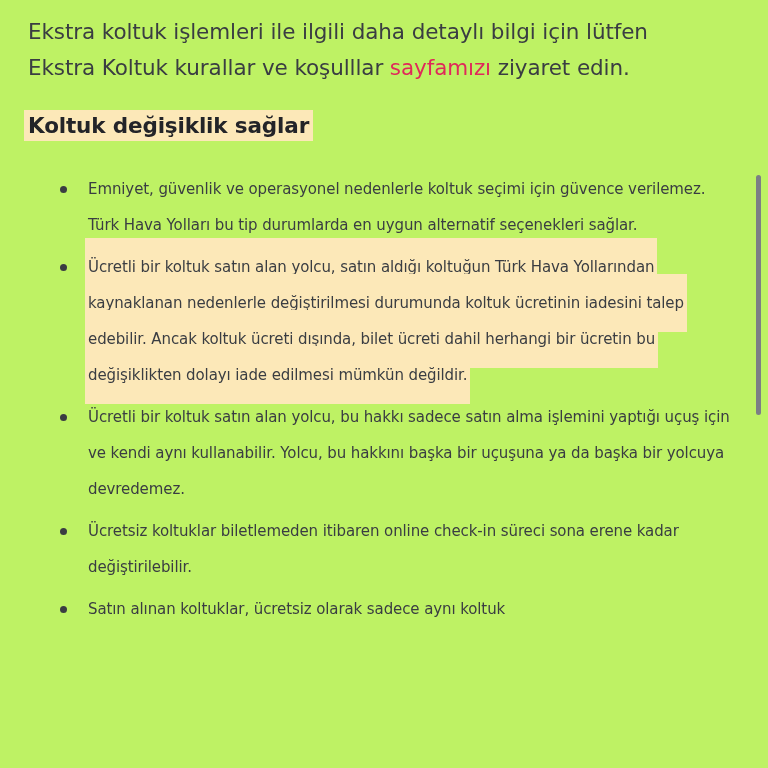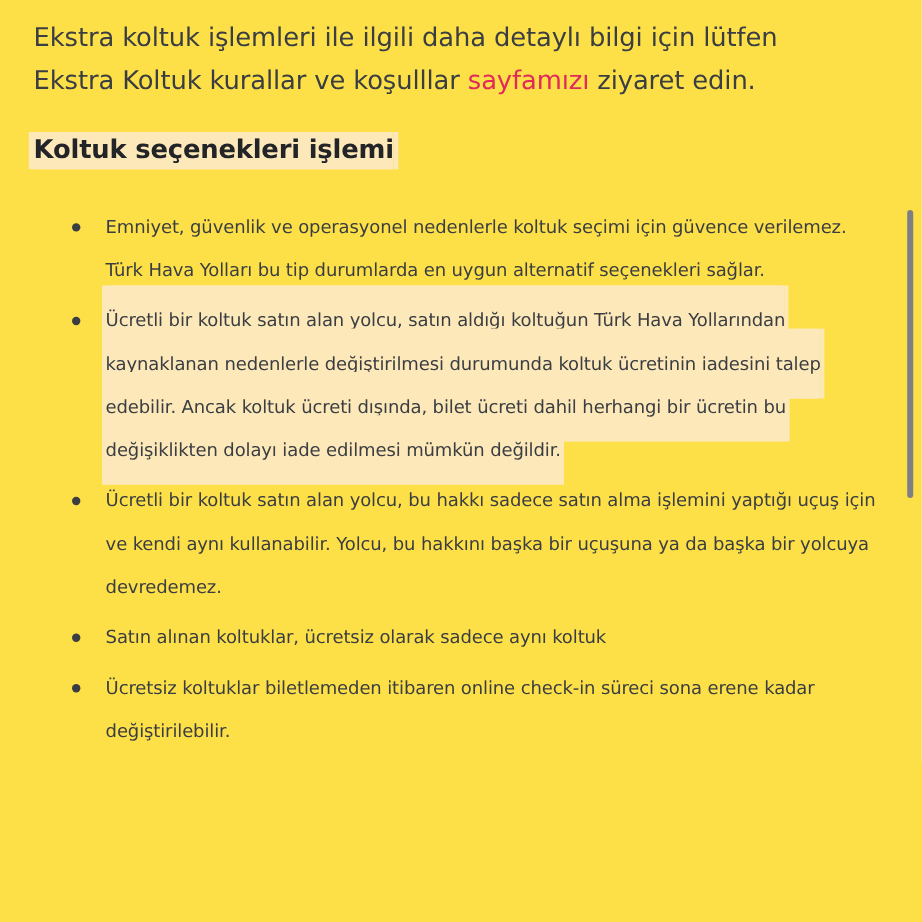--- a/index.html
+++ b/index.html
@@ -118,50 +118,50 @@
     top: 175px;
     width: 5px;
     height: 240px;
     border-radius: 3px;
     background: #7c7f85;
   }
 </style>
 </head>
 <body style="background: rgb(244, 245, 247); color: rgb(58, 61, 66);">
 
-<div class="viewport" style="background: #fde047;">
+<div class="viewport" style="background: #bef264;">
 
   <div class="doc">
 
     <p class="intro"><span>Ekstra koltuk işlemleri ile ilgili daha detaylı bilgi için lütfen Ekstra Koltuk kurallar ve koşulllar </span><a class="link" href="#" style="color: rgb(224, 41, 90);">sayfamızı</a><span> ziyaret edin.</span></p>
 
     <div class="heading-wrap">
-      <h2 class="heading" style="background: rgb(252, 232, 184); box-shadow: rgb(252, 232, 184) 4px 0px 0px, rgb(252, 232, 184) -4px 0px 0px;">Koltuk seçenekleri işlemi</h2>
+      <h2 class="heading" style="background: rgb(252, 232, 184); box-shadow: rgb(252, 232, 184) 4px 0px 0px, rgb(252, 232, 184) -4px 0px 0px;">Koltuk değişiklik sağlar</h2>
     </div>
 
     <ul class="bullets">
 
       <li>
         <span class="li-text">Emniyet, güvenlik ve operasyonel nedenlerle koltuk seçimi için güvence verilemez. Türk Hava Yolları bu tip durumlarda en uygun alternatif seçenekleri sağlar.</span>
       </li>
 
       <li class="highlighted">
         <span class="li-text" style="background: rgb(252, 232, 184); box-shadow: rgb(252, 232, 184) 3px 0px 0px, rgb(252, 232, 184) -3px 0px 0px;">Ücretli bir koltuk satın alan yolcu, satın aldığı koltuğun Türk Hava Yollarından kaynaklanan nedenlerle değiştirilmesi durumunda koltuk ücretinin iadesini talep edebilir. Ancak koltuk ücreti dışında, bilet ücreti dahil herhangi bir ücretin bu değişiklikten dolayı iade edilmesi mümkün değildir.</span>
       </li>
 
       <li>
         <span class="li-text">Ücretli bir koltuk satın alan yolcu, bu hakkı sadece satın alma işlemini yaptığı uçuş için ve kendi aynı kullanabilir. Yolcu, bu hakkını başka bir uçuşuna ya da başka bir yolcuya devredemez.</span>
       </li>
 
       <li>
-        <span class="li-text">Satın alınan koltuklar, ücretsiz olarak sadece aynı koltuk</span>
+        <span class="li-text">Ücretsiz koltuklar biletlemeden itibaren online check-in süreci sona erene kadar değiştirilebilir.</span>
       </li>
 
       <li>
-        <span class="li-text">Ücretsiz koltuklar biletlemeden itibaren online check-in süreci sona erene kadar değiştirilebilir.</span>
+        <span class="li-text">Satın alınan koltuklar, ücretsiz olarak sadece aynı koltuk</span>
       </li>
 
     </ul>
   </div>
 
   <div class="scrollbar-track">
     <div class="scrollbar-thumb" style="background: rgb(124, 127, 133); top: 175px; height: 240px;"></div>
   </div>
 
 </div>

